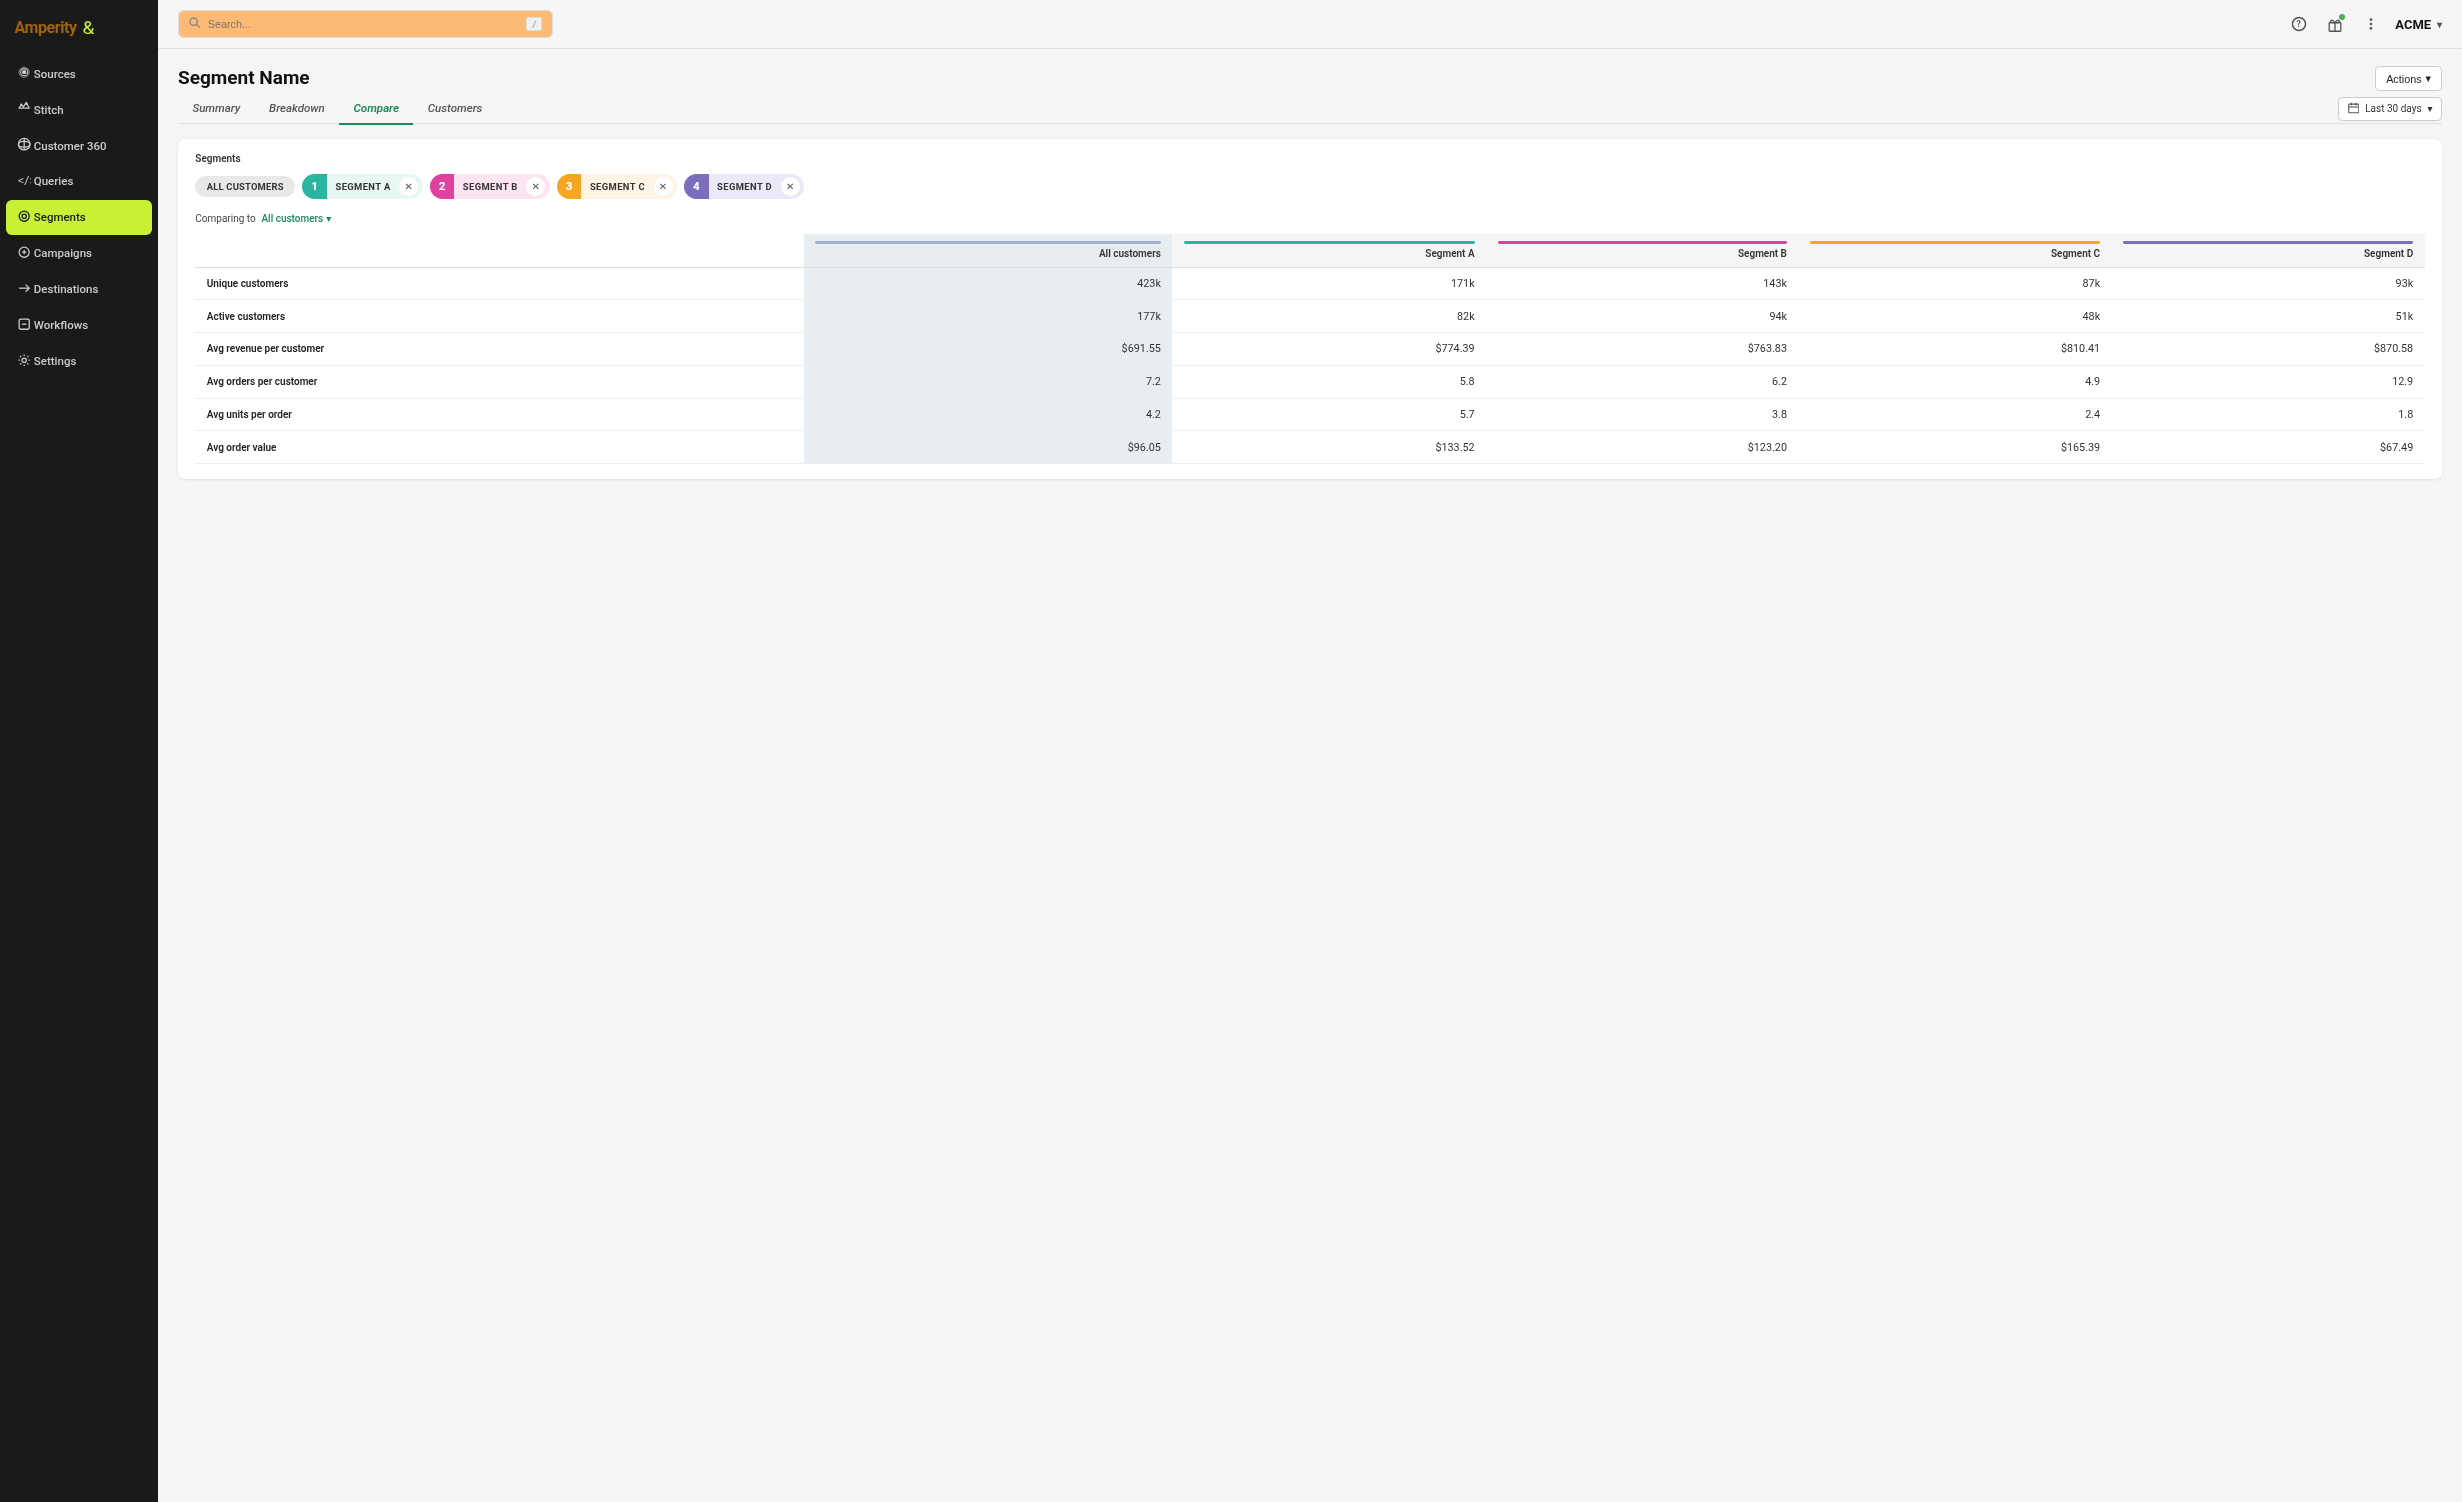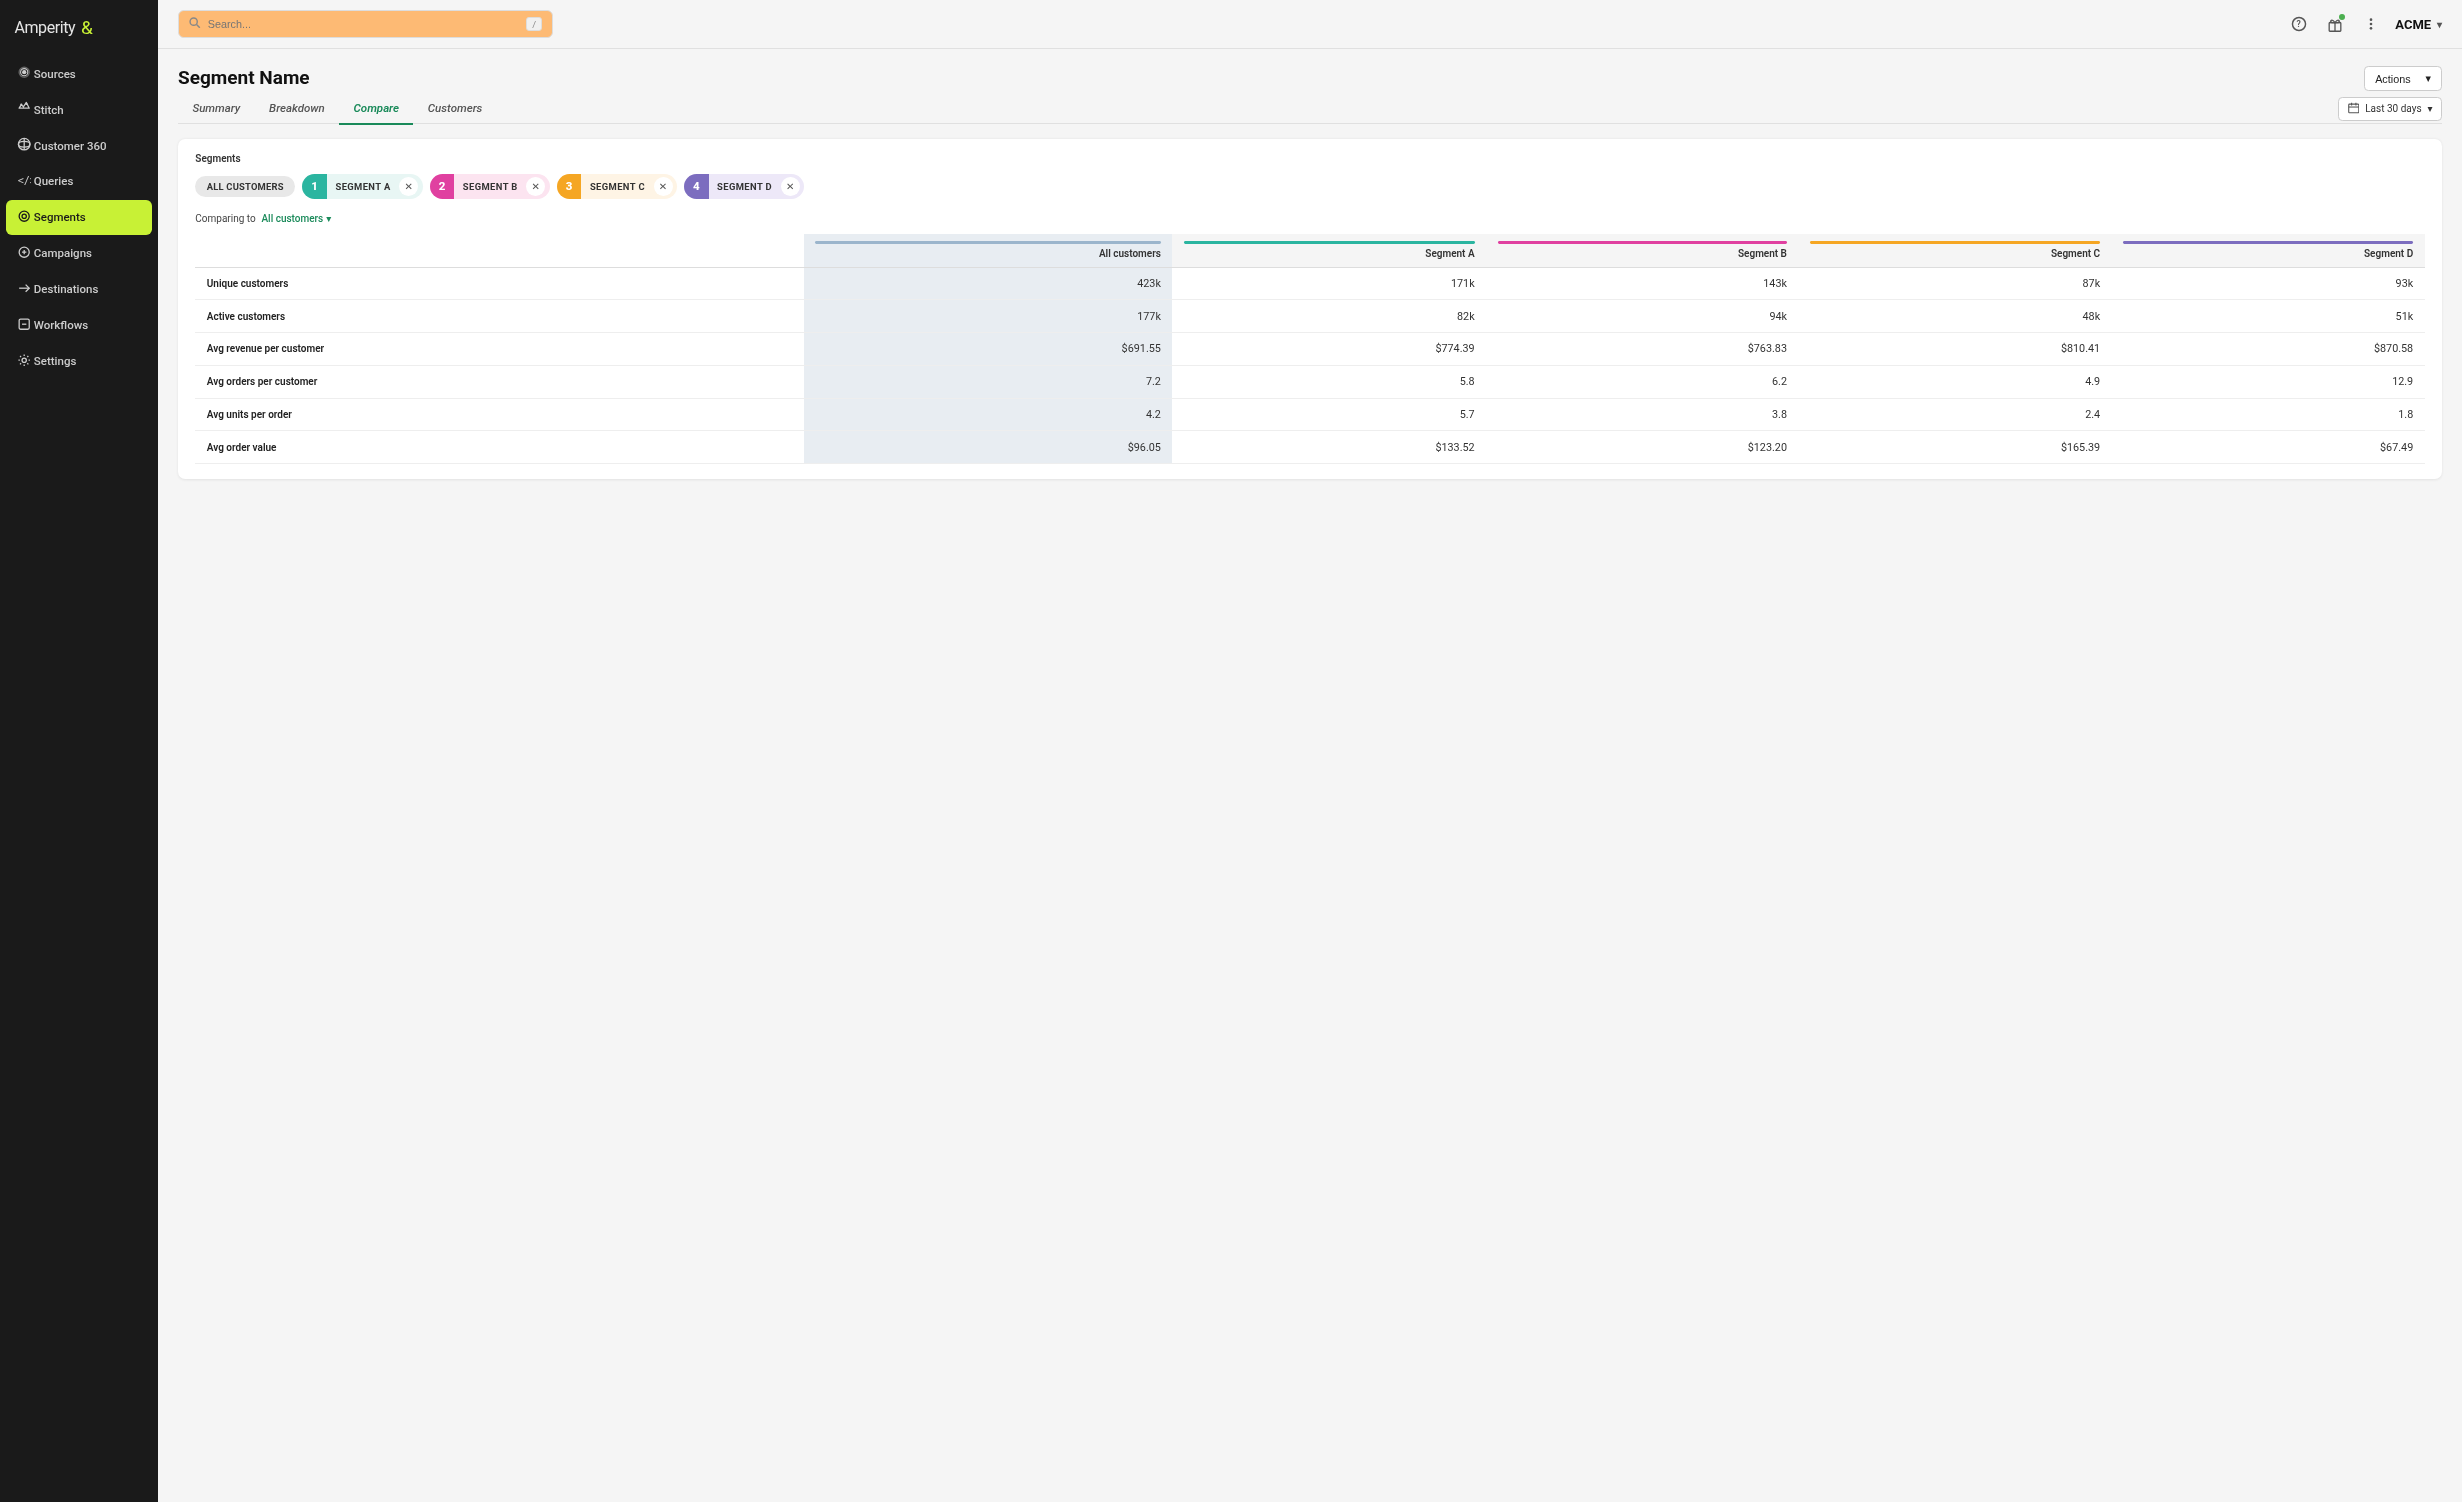--- a/index.html
+++ b/index.html
@@ -16,22 +16,22 @@
       flex-shrink: 0;
     }
     .sidebar-logo {
       padding: 16px 14.4px 17.3px;
       display: flex;
       align-items: center;
       gap: 5.8px;
     }
     .logo-text {
       font-size: 16px;
-      font-weight: 400;
-      color: #e5e5e5;
+      font-weight: 700;
+      color: #a16207;
       letter-spacing: -0.4px;
     }
     .logo-ampersand {
       color: #c8f135;
       font-size: 19px;
     }
     .sidebar-nav {
       display: flex;
       flex-direction: column;
       gap: 1.4px;
@@ -160,21 +160,21 @@
       margin-bottom: 2.9px;
     }
     .page-title {
       font-size: 19px;
       font-weight: 700;
       color: #111;
     }
     .actions-btn {
       display: flex;
       align-items: center;
-      gap: 15px;
+      gap: 4px;
       border: 0.7px solid #ccc;
       background: #fff;
       border-radius: 4.3px;
       padding: 5px 10px;
       cursor: pointer;
       font-size: 10.8px;
       color: #222;
       font-weight: 500;
     }
 

